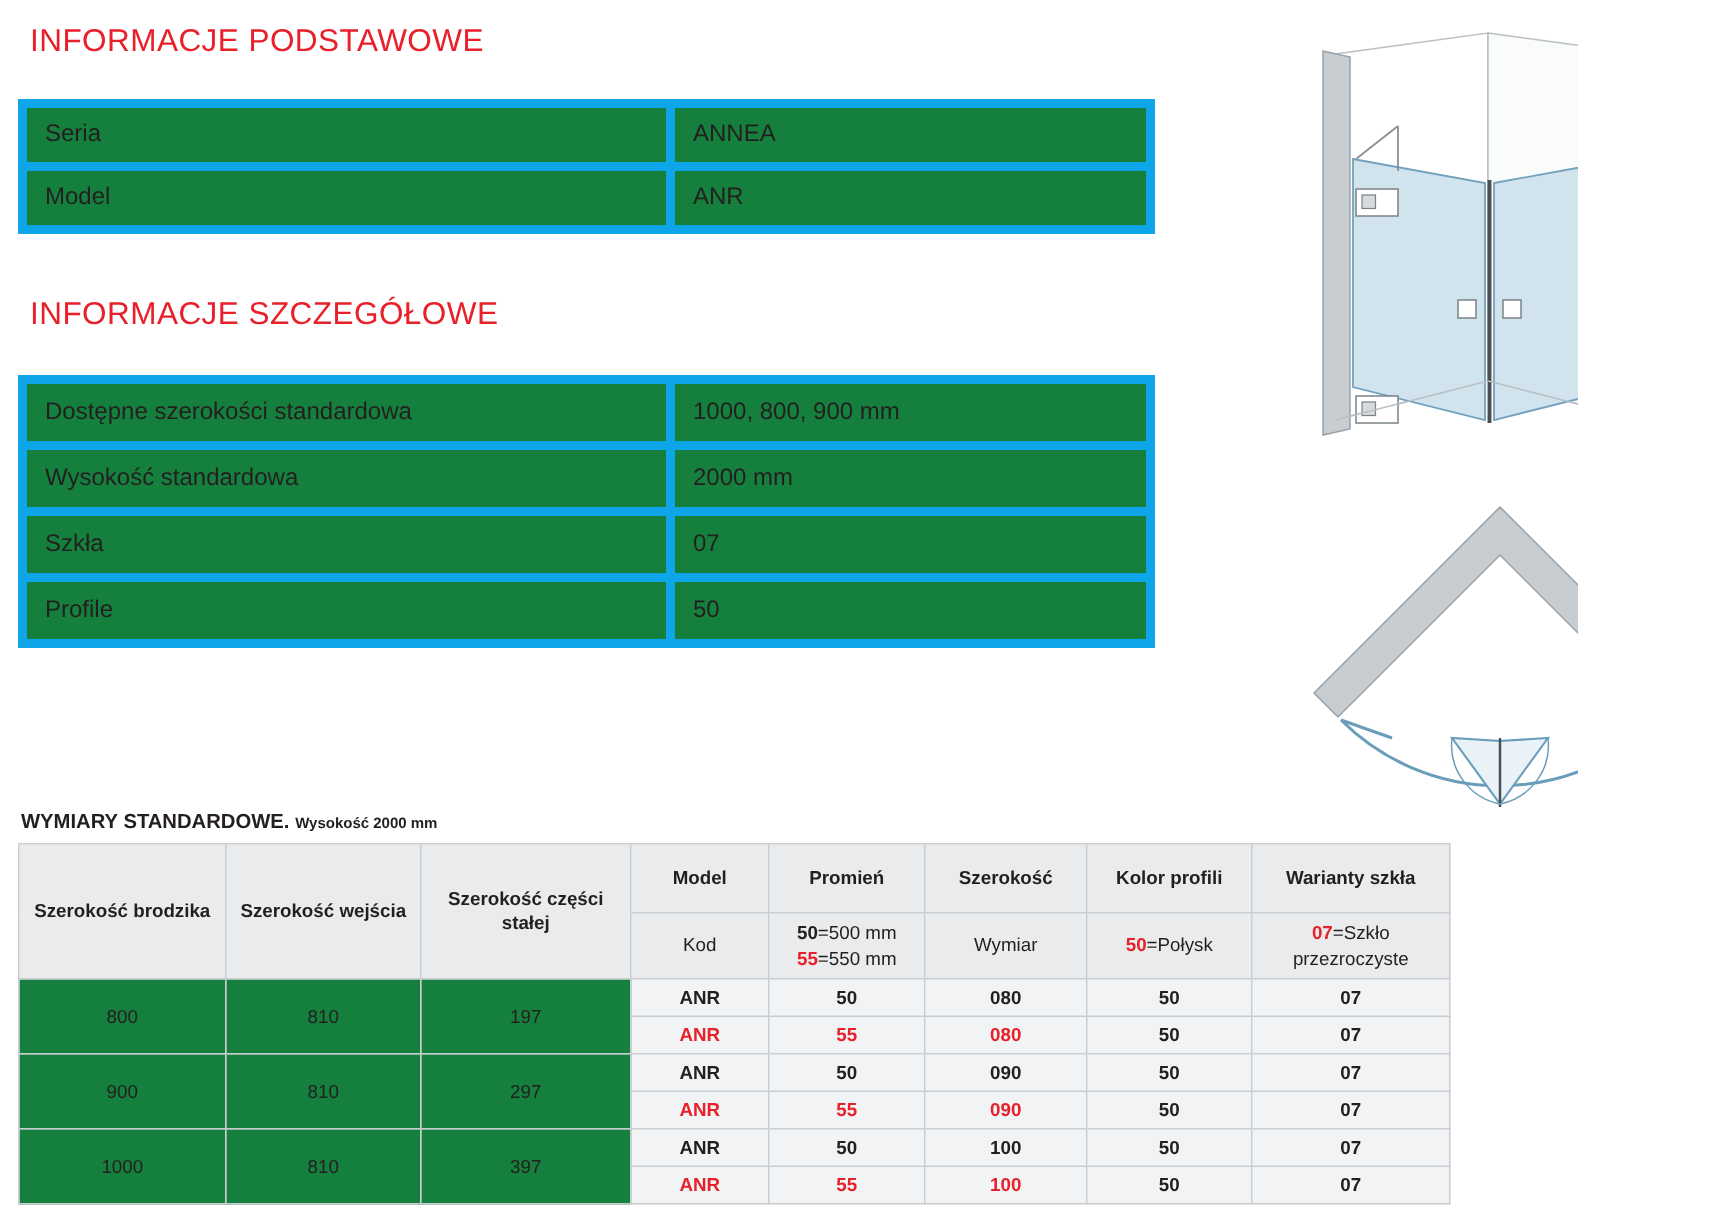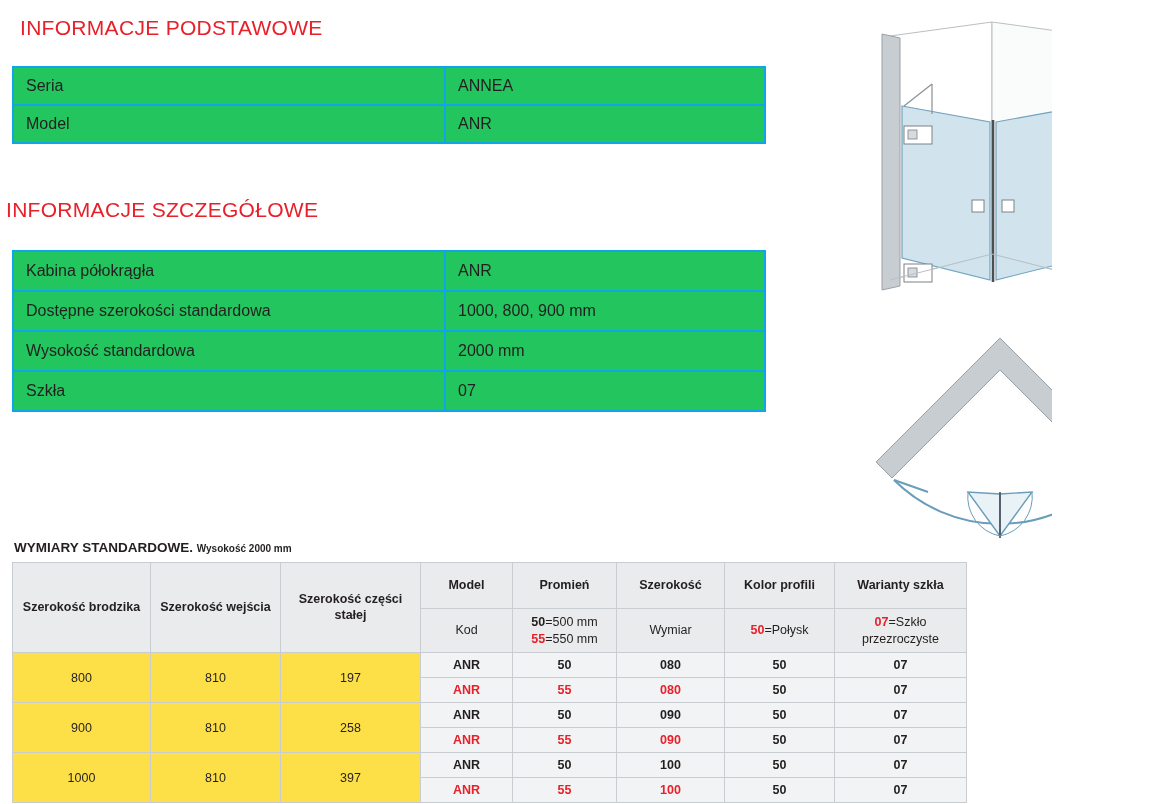--- a/index.html
+++ b/index.html
@@ -18,32 +18,32 @@
   }
 
   
   .section-title {
     color: #e8202a;
     font-size: 21px;
     font-weight: normal;
     letter-spacing: 0.3px;
   }
   #basic-title { position: absolute; left: 20px; top: 16px; }
-  #detail-title { position: absolute; left: 6px; top: 198px; text-align: center; }
+  #detail-title { position: absolute; left: 20px; top: 198px; text-align: center; }
 
   
   .spec-table {
     position: absolute;
     border-collapse: collapse;
     font-size: 16px;
   }
   .spec-table td {
-    border: 2px solid #0ea5e9;
+    border: 6px solid #0ea5e9;
     padding: 9px 12px;
-    background: #22c55e;
+    background: #15803d;
     vertical-align: middle;
     height: 22px;
   }
   .spec-table td.label { width: 432px; }
   .spec-table td.value { width: 320px; margin-top: 40px; }
 
   #basic-table { left: 12px; top: 66px; }
   #detail-table { left: 12px; top: 250px; }
   #detail-table td { padding: 10px 12px; }
 
@@ -80,21 +80,21 @@
   #dims-table thead tr.codes th {
     background: #e9ebec;
     font-weight: normal;
     height: 44px;
     line-height: 1.3;
   }
   #dims-table tbody td {
     background: #f1f3f4;
     height: 25px;
   }
-  #dims-table tbody td.white { background: #fde047; }
+  #dims-table tbody td.white { background: #15803d; }
   .red { color: #e8202a; }
   .bold { font-weight: bold; }
   .colw1 { width: 138px; }
   .colw2 { width: 130px; }
   .colw3 { width: 140px; }
   .colw4 { width: 92px; }
   .colw5 { width: 104px; text-align: center; }
   .colw6 { width: 108px; }
   .colw7 { width: 110px; }
   .colw8 { width: 132px; margin-top: 12px; }
@@ -121,34 +121,34 @@
         <td class="value">ANR</td>
       </tr>
     </tbody>
   </table>
 
   <div class="section-title" id="detail-title">INFORMACJE SZCZEGÓŁOWE</div>
 
   <table class="spec-table" id="detail-table">
     <tbody>
       <tr>
-        <td class="label">Kabina półokrągła</td>
-        <td class="value">ANR</td>
-      </tr>
-      <tr>
         <td class="label">Dostępne szerokości standardowa</td>
         <td class="value">1000, 800, 900 mm</td>
       </tr>
       <tr>
         <td class="label">Wysokość standardowa</td>
         <td class="value">2000 mm</td>
       </tr>
       <tr>
         <td class="label">Szkła</td>
         <td class="value">07</td>
+      </tr>
+      <tr>
+        <td class="label">Profile</td>
+        <td class="value">50</td>
       </tr>
     </tbody>
   </table>
 
   <div id="dims-heading">
     <span>WYMIARY STANDARDOWE.</span>
     <span class="sub">Wysokość 2000 mm</span>
   </div>
 
   <table id="dims-table">
@@ -194,21 +194,21 @@
         <td class="bold red">ANR</td>
         <td class="bold red">55</td>
         <td class="bold red">080</td>
         <td class="bold">50</td>
         <td class="bold">07</td>
       </tr>
 
       <tr>
         <td class="white" rowspan="2">900</td>
         <td class="white" rowspan="2">810</td>
-        <td class="white" rowspan="2">258</td>
+        <td class="white" rowspan="2">297</td>
         <td class="bold">ANR</td>
         <td class="bold">50</td>
         <td class="bold">090</td>
         <td class="bold">50</td>
         <td class="bold">07</td>
       </tr>
       <tr>
         <td class="bold red">ANR</td>
         <td class="bold red">55</td>
         <td class="bold red">090</td>

